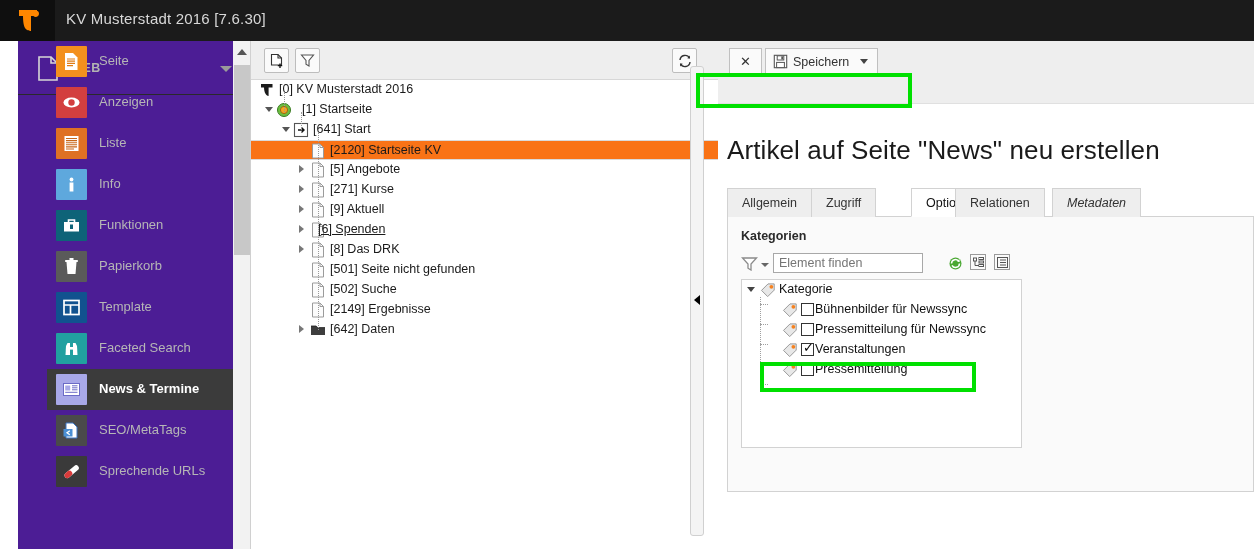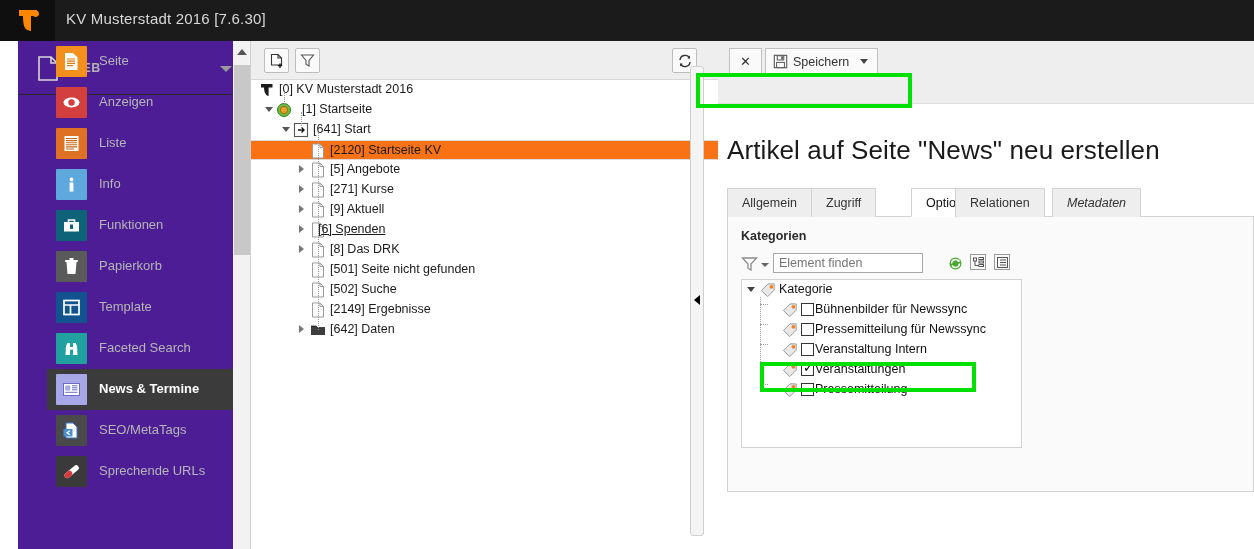--- a/index.html
+++ b/index.html
@@ -606,28 +606,20 @@
                 <circle cx="11.4" cy="4.8" r="1.9" fill="#f58220"></circle>
               </svg></span>
             <span class="ckbox" style="left:59px;"></span>
             <span class="catlabel" style="left:73px;">Pressemitteilung für Newssync</span>
           </div>
           <div class="catrow">
             <span class="tagico" style="left:40px;"><svg width="16" height="16" viewBox="0 0 16 16">
                 <path d="M1.5 8.4 L8 1.9 H14.2 V8.1 L7.7 14.6 Z" fill="#e8e8e8" stroke="#9a9a9a" stroke-width="1"></path>
                 <circle cx="11.4" cy="4.8" r="1.9" fill="#f58220"></circle>
               </svg></span>
-            <span class="ckbox" style="left:59px;"></span>
-            <span class="catlabel" style="left:73px;">Veranstaltung Intern</span>
-          </div>
-          <div class="catrow">
-            <span class="tagico" style="left:40px;"><svg width="16" height="16" viewBox="0 0 16 16">
-                <path d="M1.5 8.4 L8 1.9 H14.2 V8.1 L7.7 14.6 Z" fill="#e8e8e8" stroke="#9a9a9a" stroke-width="1"></path>
-                <circle cx="11.4" cy="4.8" r="1.9" fill="#f58220"></circle>
-              </svg></span>
             <span class="ckbox" style="left:59px;">
               <span class="ckmark">✓</span>
             </span>
             <span class="catlabel" style="left:73px;">Veranstaltungen</span>
           </div>
           <div class="catrow">
             <span class="tagico" style="left:40px;"><svg width="16" height="16" viewBox="0 0 16 16">
                 <path d="M1.5 8.4 L8 1.9 H14.2 V8.1 L7.7 14.6 Z" fill="#e8e8e8" stroke="#9a9a9a" stroke-width="1"></path>
                 <circle cx="11.4" cy="4.8" r="1.9" fill="#f58220"></circle>
               </svg></span>

